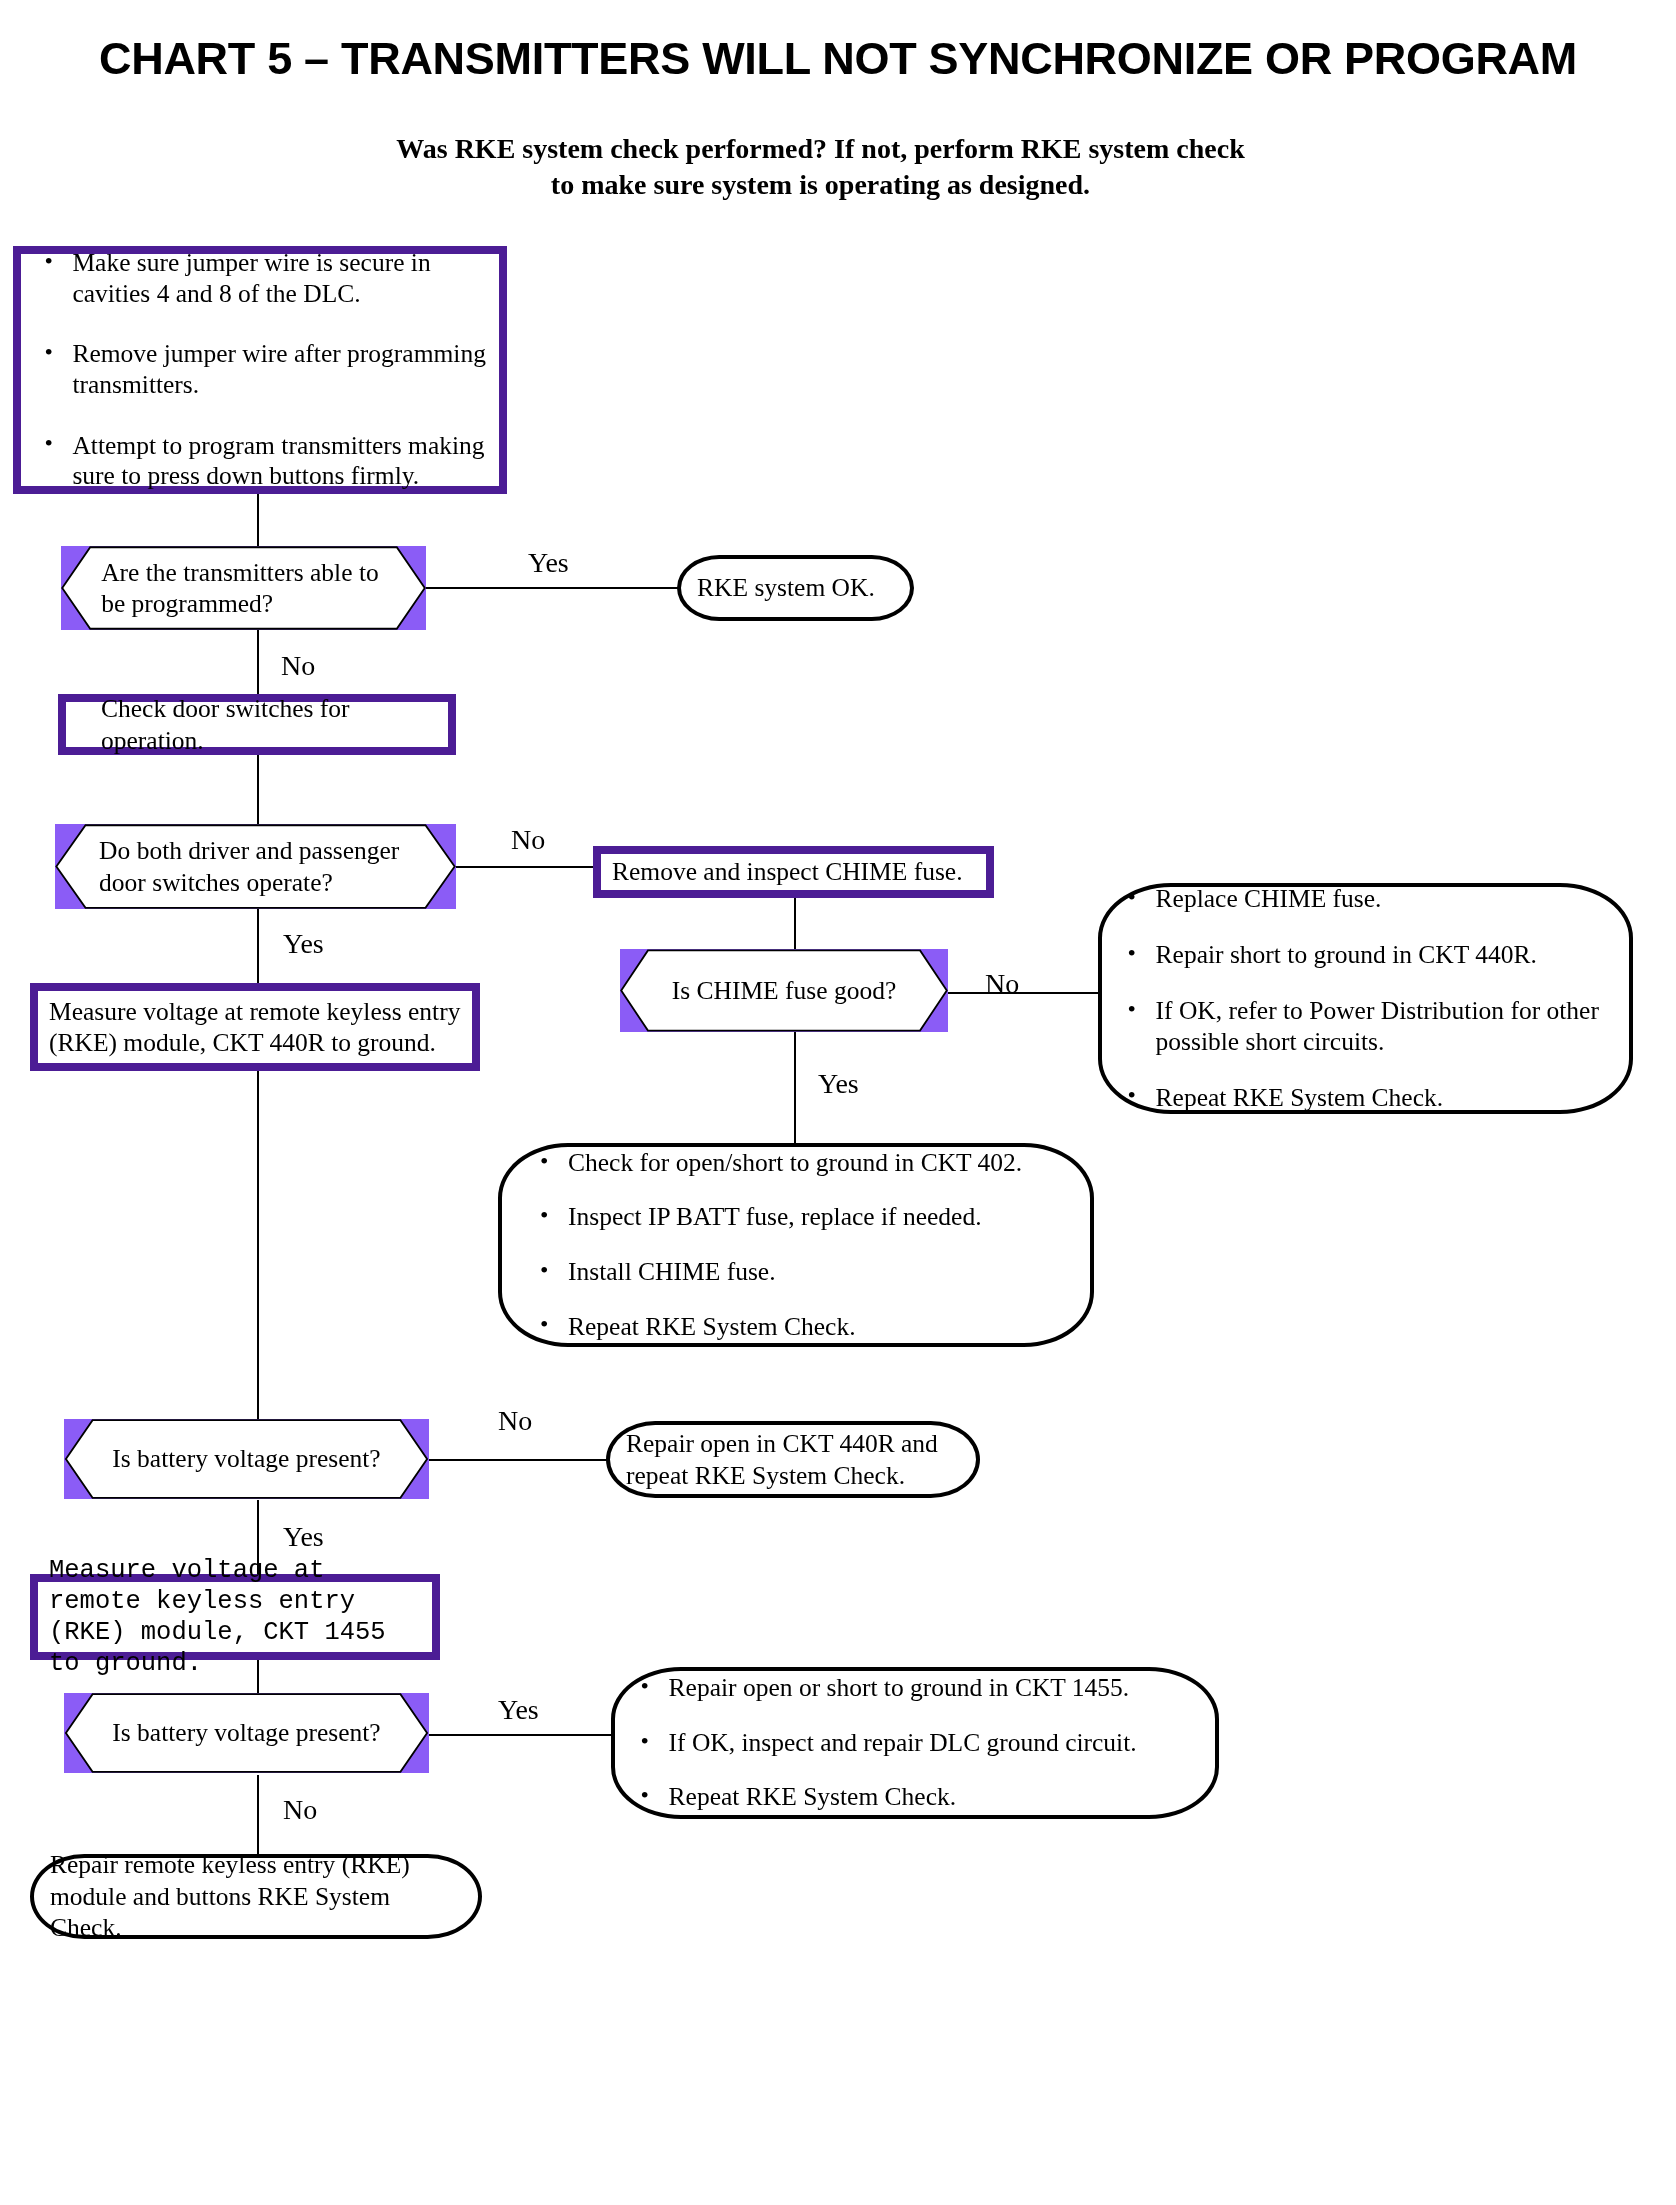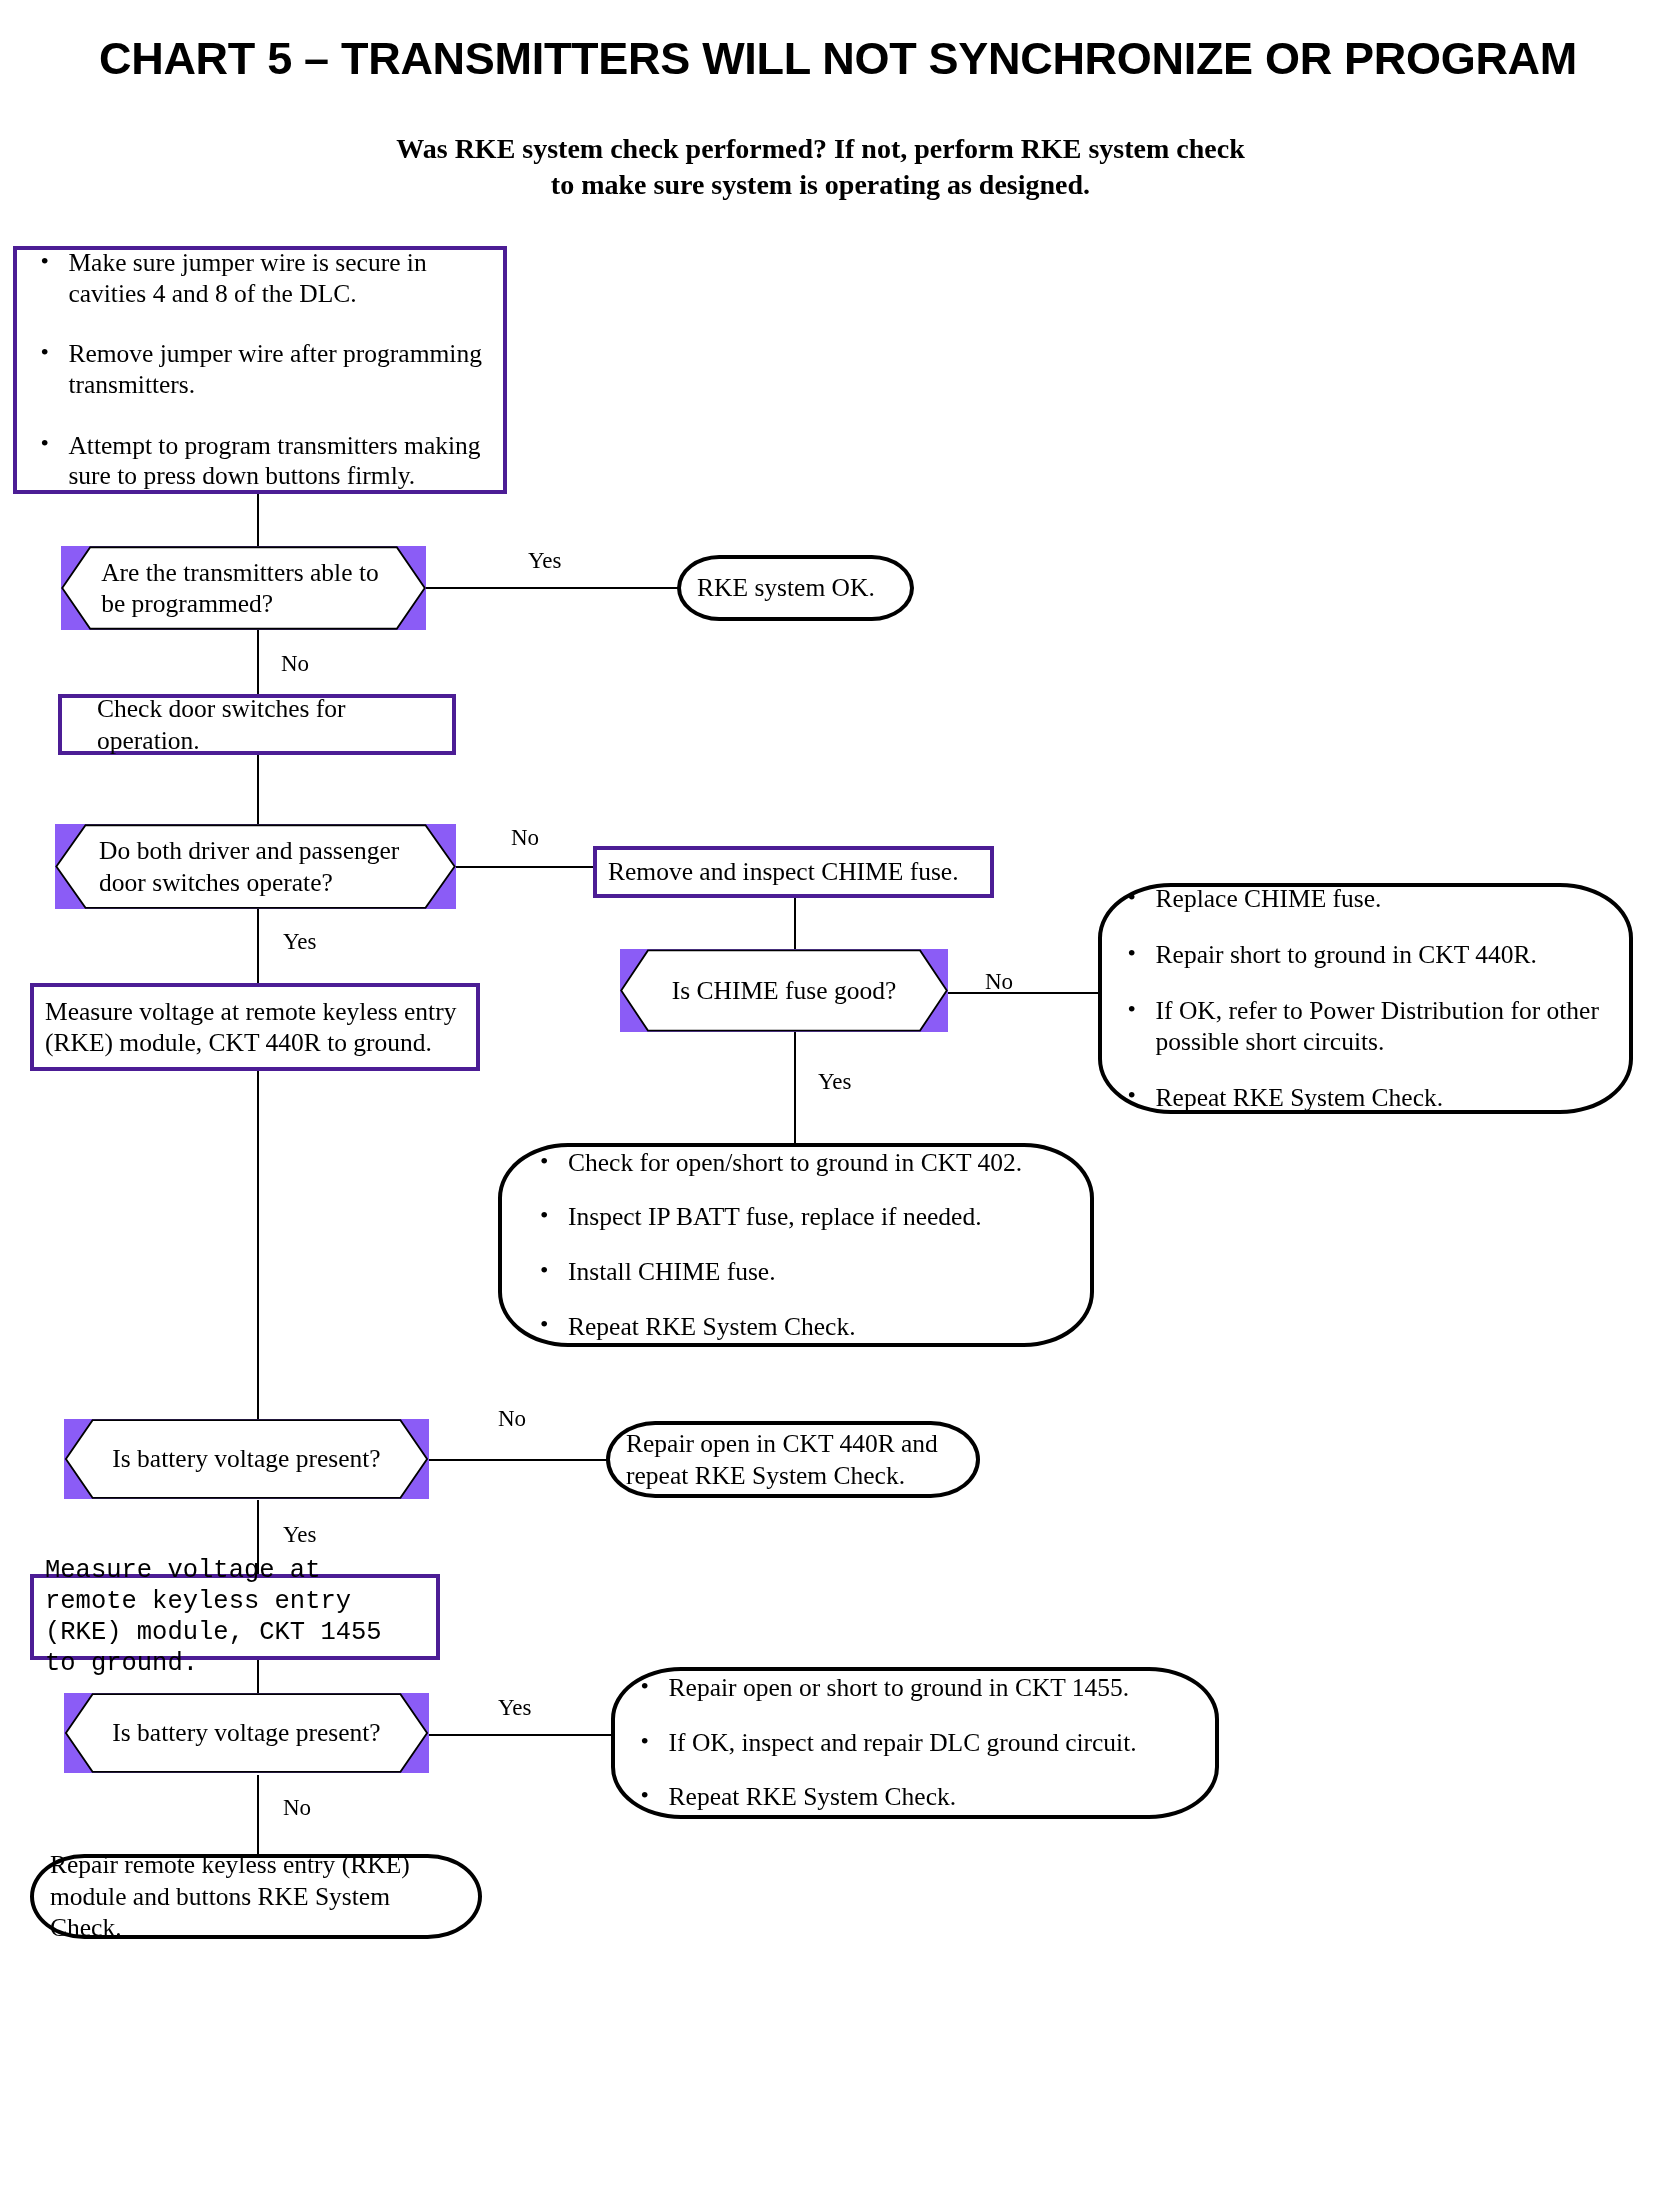--- a/index.html
+++ b/index.html
@@ -46,29 +46,29 @@
     width: 2.4px;
     background: #000;
   }
   .hline {
     position: absolute;
     height: 2.4px;
     background: #000;
   }
   .edge-label {
     position: absolute;
-    font-size: 23px;
+    font-size: 28px;
     line-height: 1;
     white-space: nowrap;
   }
 
   
   .proc {
     position: absolute;
-    border: 4px solid #4c1d95;
+    border: 8px solid #4c1d95;
     background: #fff;
     display: flex;
     align-items: center;
   }
   .proc .ptext {
     font-size: 25.5px;
     line-height: 1.22;
     padding: 0 11px;
   }
 

